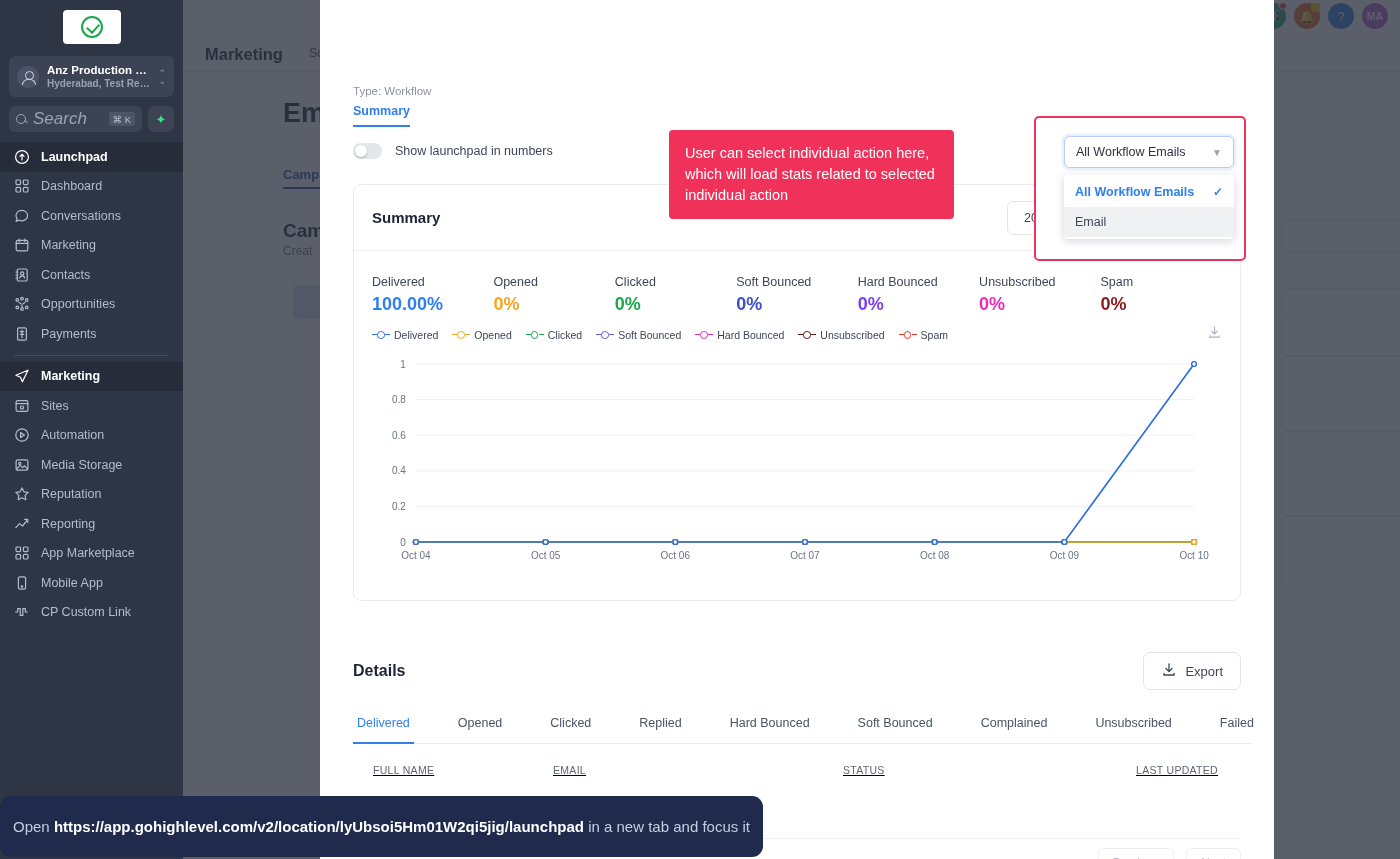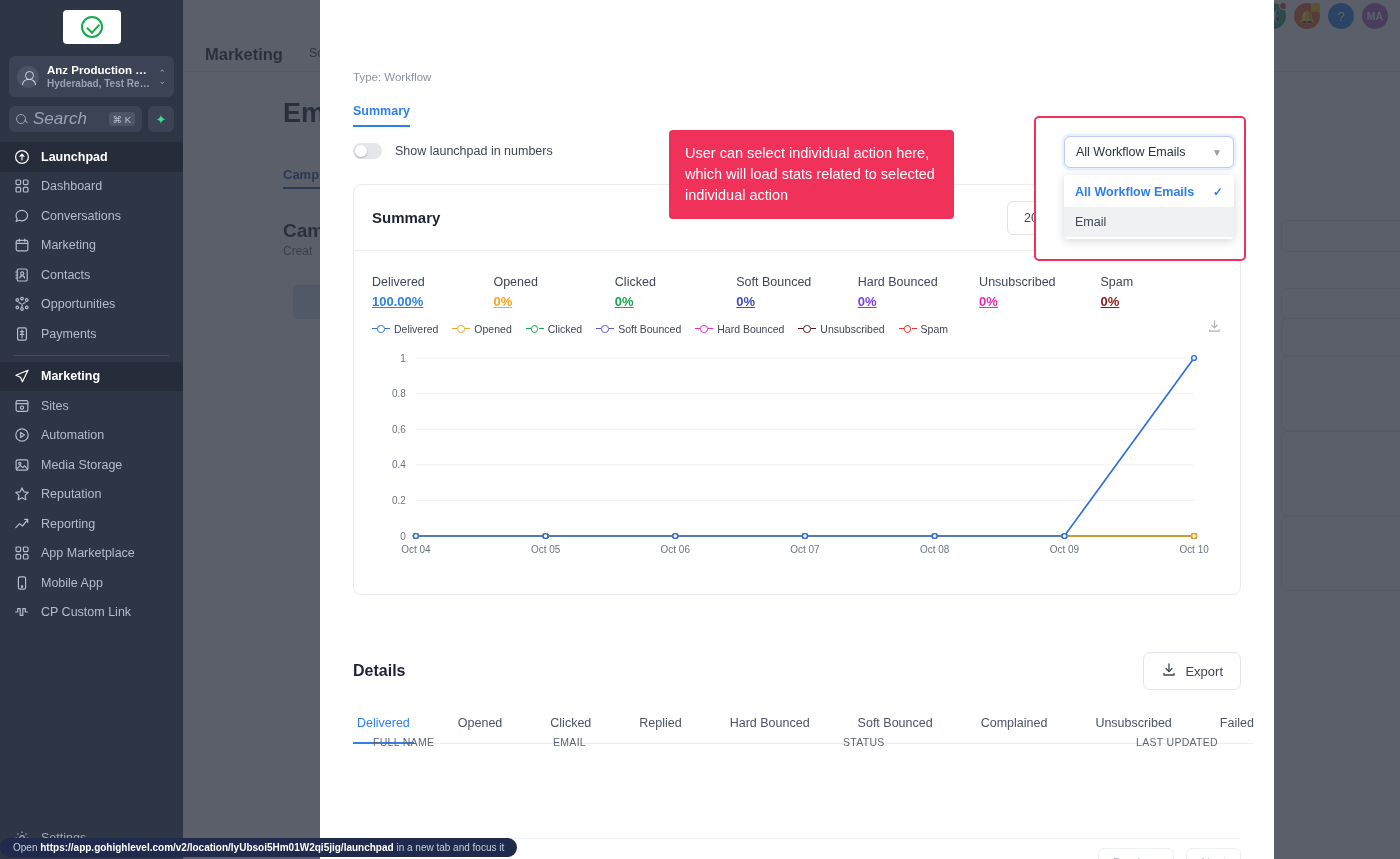--- a/index.html
+++ b/index.html
@@ -161,21 +161,21 @@
     position: absolute; left: 183px; top: 0; right: 0; bottom: 0;
     background: rgba(43,50,64,0.78); z-index: 2;
   }
 
   
   .modal {
     position: absolute; left: 320px; top: 0; width: 954px; height: 859px;
     background: #fff; z-index: 3; overflow: hidden;
   }
   .modal-inner { position: absolute; left: 0; top: 0; width: 954px; }
-  .m-type { position: absolute; left: 33px; top: 71px; font-size: 11.5px; color: #8a93a3; text-align: right; }
+  .m-type { position: absolute; left: 33px; top: 85px; font-size: 11.5px; color: #8a93a3; text-align: right; }
   .m-tab {
     position: absolute; left: 33px; top: 104px; font-size: 12.5px;
     color: #2f80ed; font-weight: 600; cursor: pointer;
   }
   .m-tab::after {
     content: ""; position: absolute; left: 0; right: 0; bottom: -9px;
     height: 2px; background: #2f80ed;
   }
   .toggle-row {
     position: absolute; left: 33px; top: 143px; display: flex; align-items: center; gap: 13px;
@@ -204,21 +204,21 @@
     height: 34px; background: #fff; font-size: 12.5px; color: #3e4757;
   }
   .dr-cell { padding: 0 16px; }
   .dr-arrow { color: #9aa3b4; font-size: 13px; padding: 0 4px; }
 
   .stats {
     display: flex; padding: 24px 18px 0; gap: 0;
   }
   .stat { flex: 1 1 0; min-width: 0; }
   .stat-lbl { font-size: 12.5px; color: #3e4757; margin-bottom: 5px; }
-  .stat-val { font-size: 13px; font-weight: bold; text-decoration: underline; }
+  .stat-val { font-size: 18px; font-weight: bold; }
 
   .legend {
     display: flex; align-items: center; gap: 14px; padding: 10px 18px 0;
     flex-wrap: nowrap;
   }
   .lg { display: flex; align-items: center; gap: 4px; font-size: 10.5px; color: #3e4757; white-space: nowrap; }
   .lg-mark { width: 18px; height: 10px; position: relative; flex: 0 0 auto; }
   .lg-mark i {
     position: absolute; top: 4.3px; width: 5px; height: 1.6px; display: block;
   }
@@ -250,21 +250,21 @@
   .dtab {
     font-size: 12.5px; color: #4a5costo; color: #4a5465; padding: 0 24px 13px;
     position: relative; cursor: pointer; white-space: nowrap;
   }
   .dtab:first-child { padding-left: 4px; }
   .dtab.sel { color: #2f80ed; }
   .dtab.sel::after {
     content: ""; position: absolute; left: 0; right: 20px; bottom: -1px;
     height: 2px; background: #2f80ed;
   }
-  .table { position: absolute; left: 33px; top: 724px; width: 888px; }
+  .table { position: absolute; left: 33px; top: 752px; width: 888px; text-decoration: underline; }
   .th-row, .td-row { display: flex; align-items: center; }
   .th-row { height: 36px; }
   .td-row { height: 44px; border-top: 1px solid #eef1f4; }
   .c1 { width: 200px; padding-left: 20px; }
   .c2 { width: 290px; }
   .c3 { width: 135px; }
   .c4 { width: 240px; text-align: right; }
   .th { font-size: 10.5px; color: #5c6personally; color: #5c6576; letter-spacing: .3px; }
   .td { font-size: 12.5px; color: #3e4757; }
   .td.link { color: #3ea0e6; cursor: pointer; }
@@ -309,21 +309,21 @@
     padding: 0 11px; font-size: 12.5px; color: #3e4757; cursor: pointer;
   }
   .dd-item.sel { color: #2f80ed; font-weight: bold; }
   .dd-item.hover { background: #f0f1f3; }
   .check { color: #2f80ed; font-size: 12px; }
 
   
   .statusbar {
     position: absolute; left: 0; bottom: 2px; z-index: 20;
     background: #1f2a4d; color: #c6cde0; border-radius: 11px;
-    font-size: 10px; padding: 4px 13px; white-space: nowrap; text-align: right;
+    font-size: 15px; padding: 22px 13px; white-space: nowrap; text-align: right;
   }
   .statusbar b { color: #fff; }
 </style>
 </head>
 <body>
 
 <div id="app">
 
   <div class="bgpage">
     <div class="topbar">

